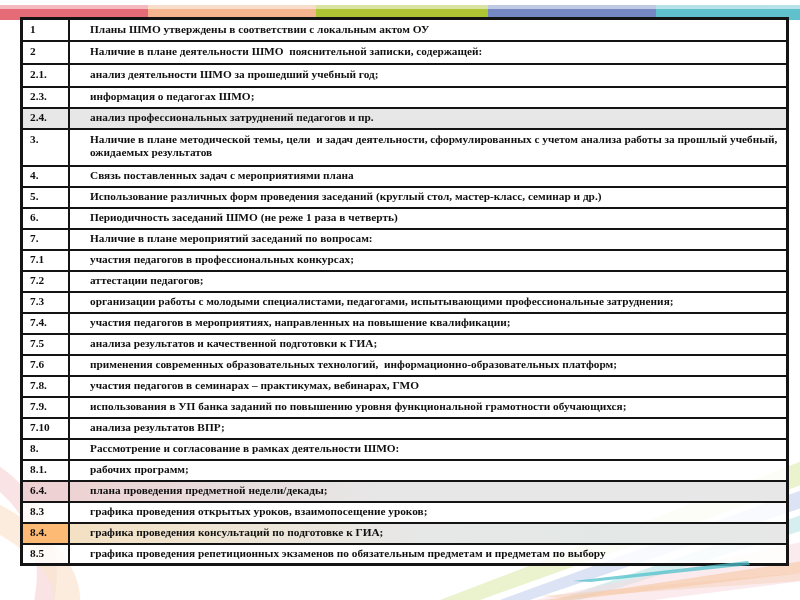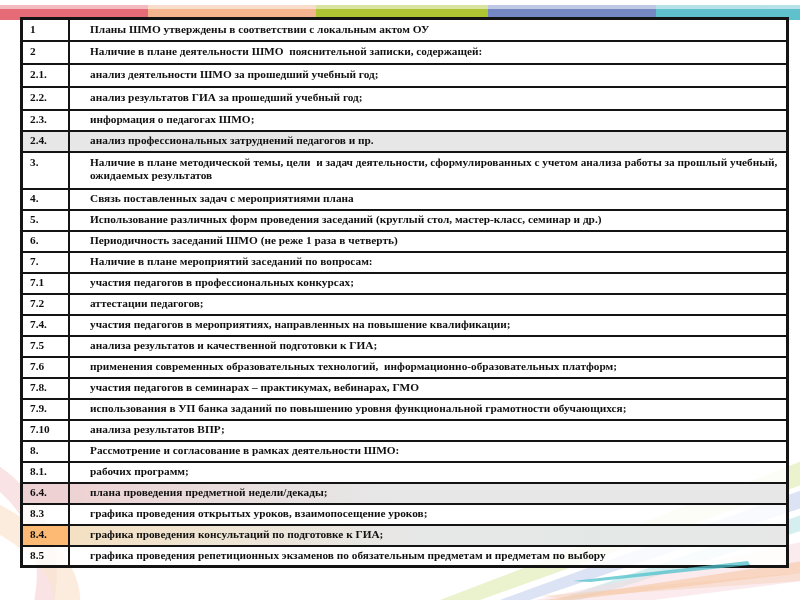--- a/index.html
+++ b/index.html
@@ -76,24 +76,20 @@
     <td class="txt">Планы ШМО утверждены в соответствии с локальным актом ОУ</td>
   </tr>
         <tr class="h23">
     <td class="num">2</td>
     <td class="txt">Наличие в плане деятельности ШМО  пояснительной записки, содержащей:</td>
   </tr>
         <tr class="h23">
     <td class="num">2.1.</td>
     <td class="txt">анализ деятельности ШМО за прошедший учебный год;</td>
   </tr>
-        <tr class="h23">
-    <td class="num">2.2.</td>
-    <td class="txt">анализ результатов ГИА за прошедший учебный год;</td>
-  </tr>
         <tr>
     <td class="num">2.3.</td>
     <td class="txt">информация о педагогах ШМО;</td>
   </tr>
         <tr class="shade-gray">
     <td class="num">2.4.</td>
     <td class="txt">анализ профессиональных затруднений педагогов и пр.</td>
   </tr>
         <tr class="tall">
     <td class="num">3.</td>
@@ -115,20 +111,24 @@
     <td class="num">7.</td>
     <td class="txt">Наличие в плане мероприятий заседаний по вопросам:</td>
   </tr>
         <tr>
     <td class="num">7.1</td>
     <td class="txt">участия педагогов в профессиональных конкурсах;</td>
   </tr>
         <tr>
     <td class="num">7.2</td>
     <td class="txt">аттестации педагогов;</td>
+  </tr>
+        <tr>
+    <td class="num">7.3</td>
+    <td class="txt">организации работы с молодыми специалистами, педагогами, испытывающими профессиональные затруднения;</td>
   </tr>
         <tr>
     <td class="num">7.4.</td>
     <td class="txt">участия педагогов в мероприятиях, направленных на повышение квалификации;</td>
   </tr>
         <tr>
     <td class="num">7.5</td>
     <td class="txt">анализа результатов и качественной подготовки к ГИА;</td>
   </tr>
         <tr>

